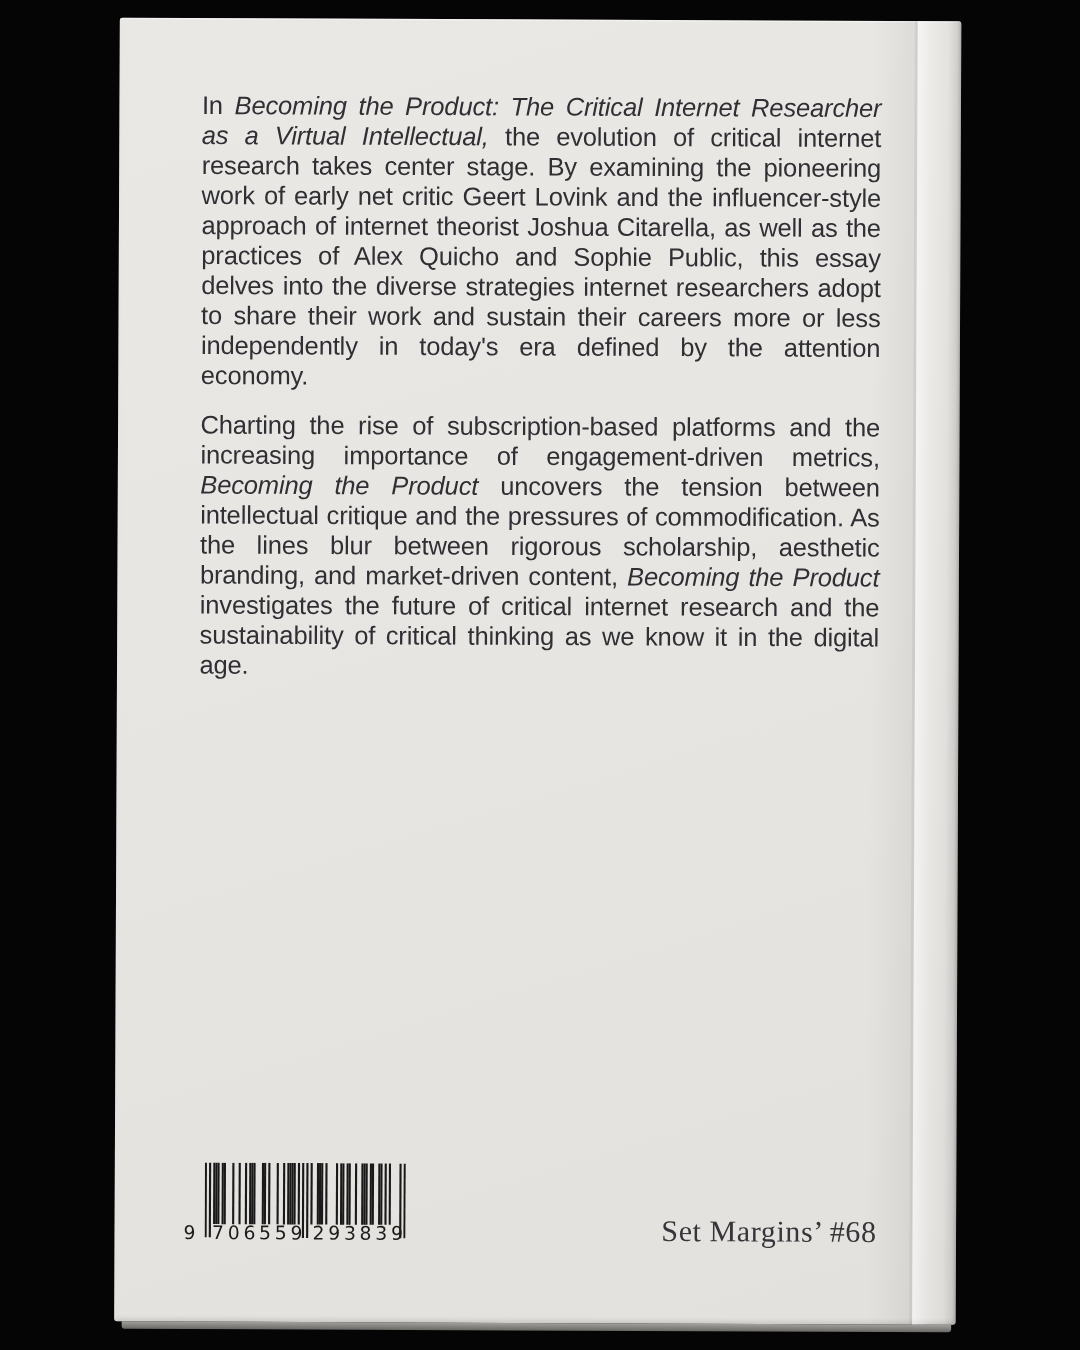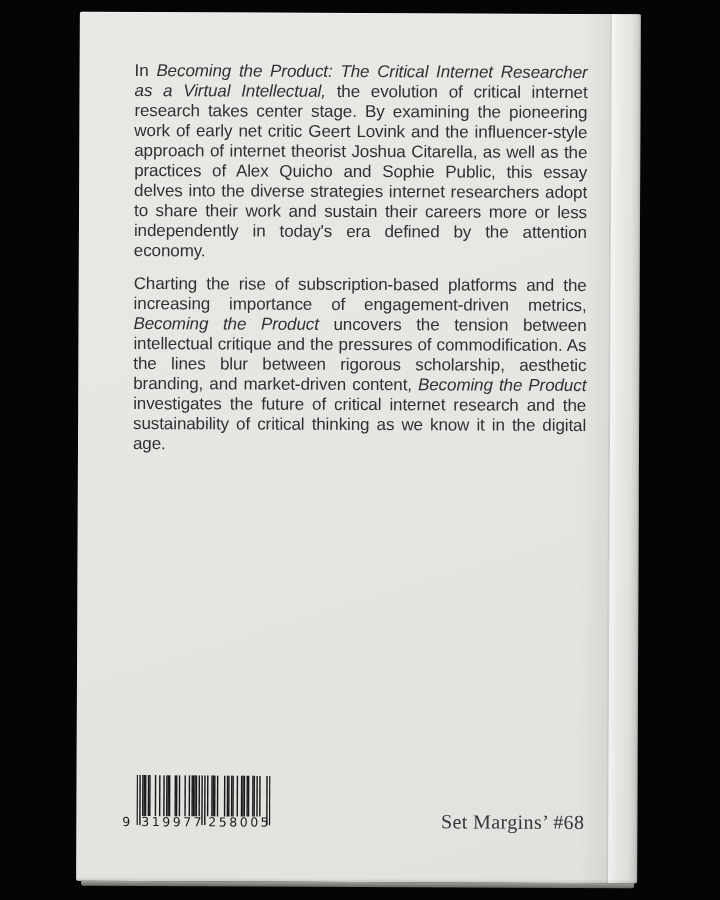--- a/index.html
+++ b/index.html
@@ -179,22 +179,22 @@
         <rect x="78" y="0" width="1" height="41"></rect>
         <rect x="79" y="0" width="1" height="41"></rect>
         <rect x="82" y="0" width="1" height="41"></rect>
         <rect x="83" y="0" width="1" height="41"></rect>
         <rect x="85" y="0" width="1" height="41"></rect>
         <rect x="87" y="0" width="1" height="41"></rect>
         <rect x="92" y="0" width="1" height="50"></rect>
         <rect x="94" y="0" width="1" height="50"></rect>
       </svg>
     <span class="bc-digit bc-lead">9</span>
-    <span class="bc-digit bc-left">319977</span>
-    <span class="bc-digit bc-right">258005</span>
+    <span class="bc-digit bc-left">706559</span>
+    <span class="bc-digit bc-right">293839</span>
   </div>
 
   <div class="publisher">Set Margins’ #68</div>
 
   <div class="fold-shadow"></div>
   <div class="fold-crease"></div>
   <div class="fold-highlight"></div>
   <div class="page-edge-bottom"></div>
 </div>
 

